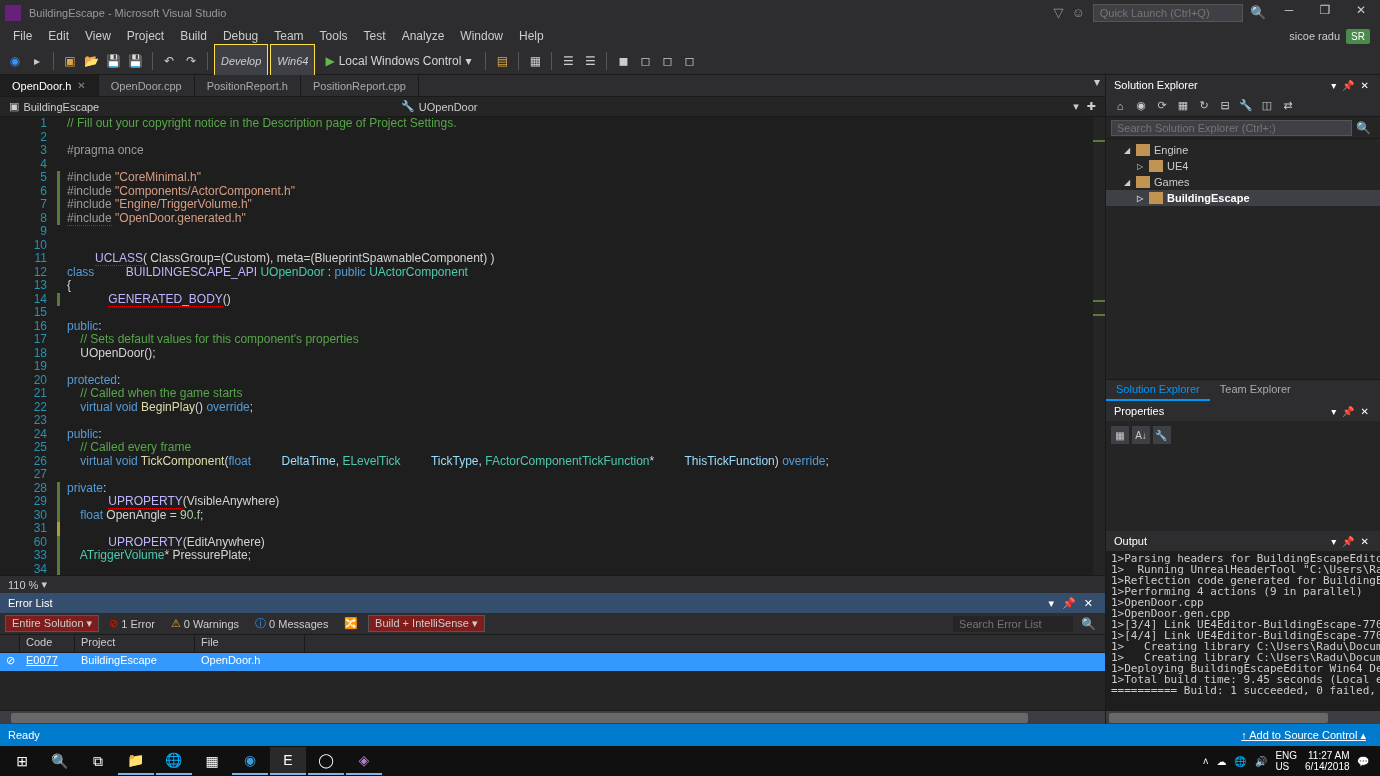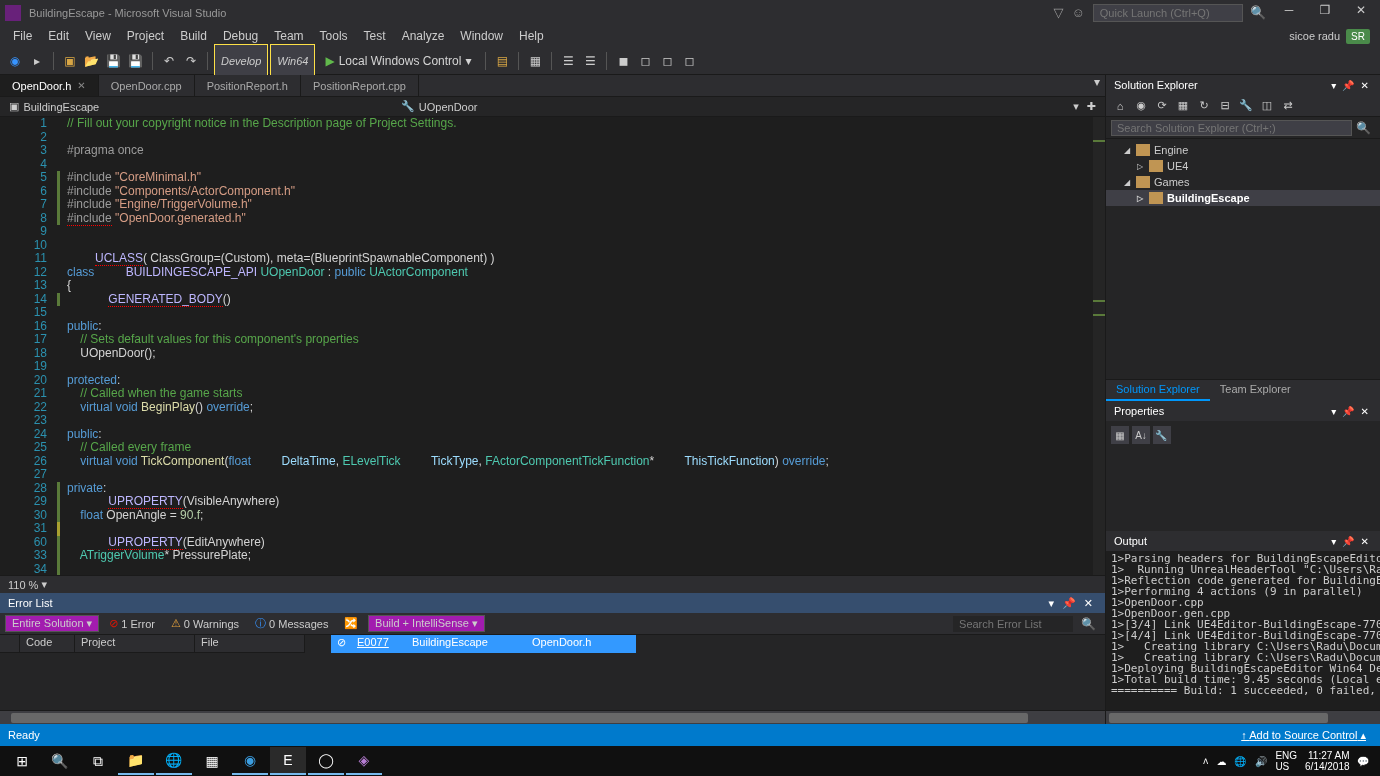--- a/index.html
+++ b/index.html
@@ -63,28 +63,28 @@
 .minimap .mm-mark { position: absolute; width: 100%; height: 2px; }
 
 .zoom-row { height: 18px; background: #2d2d30; display: flex; align-items: center; padding: 0 8px; color: #ccc; font-size: 11px; border-top: 1px solid #1a1a1a; }
 .zoom-row .arrow { padding: 0 3px; cursor: pointer; }
 
 .errorlist-header { height: 20px; background: #364e6e; color: #fff; display: flex; align-items: center; padding: 0 8px; font-size: 11px; }
 .errorlist-header .spacer { flex: 1; }
 .errorlist-header .hdr-btn { padding: 0 4px; cursor: pointer; }
 
 .errorlist-toolbar { height: 22px; background: #2d2d30; display: flex; align-items: center; padding: 0 5px; gap: 4px; border-bottom: 1px solid #1a1a1a; }
-.errorlist-toolbar .el-dropdown { background: #a21caf; border: 1px solid #555; padding: 1px 6px; color: #ccc; font-size: 11px; }
+.errorlist-toolbar .el-dropdown { background: #7f1d1d; border: 1px solid #555; padding: 1px 6px; color: #ccc; font-size: 11px; }
 .errorlist-toolbar .el-btn { display: flex; align-items: center; gap: 3px; padding: 1px 6px; font-size: 11px; color: #ccc; }
 .errorlist-toolbar .el-btn .ico-err { color: #e51400; }
 .errorlist-toolbar .el-btn .ico-warn { color: #e6a23c; }
 .errorlist-toolbar .el-btn .ico-info { color: #3794ff; }
 .errorlist-toolbar .el-search { margin-left: auto; background: #252526; border: none; padding: 2px 6px; color: #ccc; font-size: 11px; width: 120px; }
 
-.errorlist-table { flex: 0 0 75px; background: #252526; display: flex; flex-direction: row; overflow: hidden; gap: 26px; }
+.errorlist-table { flex: 0 0 75px; background: #252526; display: flex; flex-direction: column; overflow: hidden; }
 .el-headers { display: flex; height: 18px; background: #2d2d30; font-size: 11px; color: #ccc; border-bottom: 1px solid #1a1a1a; }
 .el-headers .col { padding: 1px 6px; border-right: 1px solid #1a1a1a; }
 .el-row { display: flex; height: 18px; font-size: 11px; color: #fff; background: #3399ff; }
 .el-row .col { padding: 1px 6px; overflow: hidden; white-space: nowrap; }
 .col-ico { width: 20px; flex: none; }
 .col-code { width: 55px; flex: none; }
 .col-desc { flex: 1; }
 .col-proj { width: 120px; flex: none; }
 .col-file { width: 110px; flex: none; }
 

